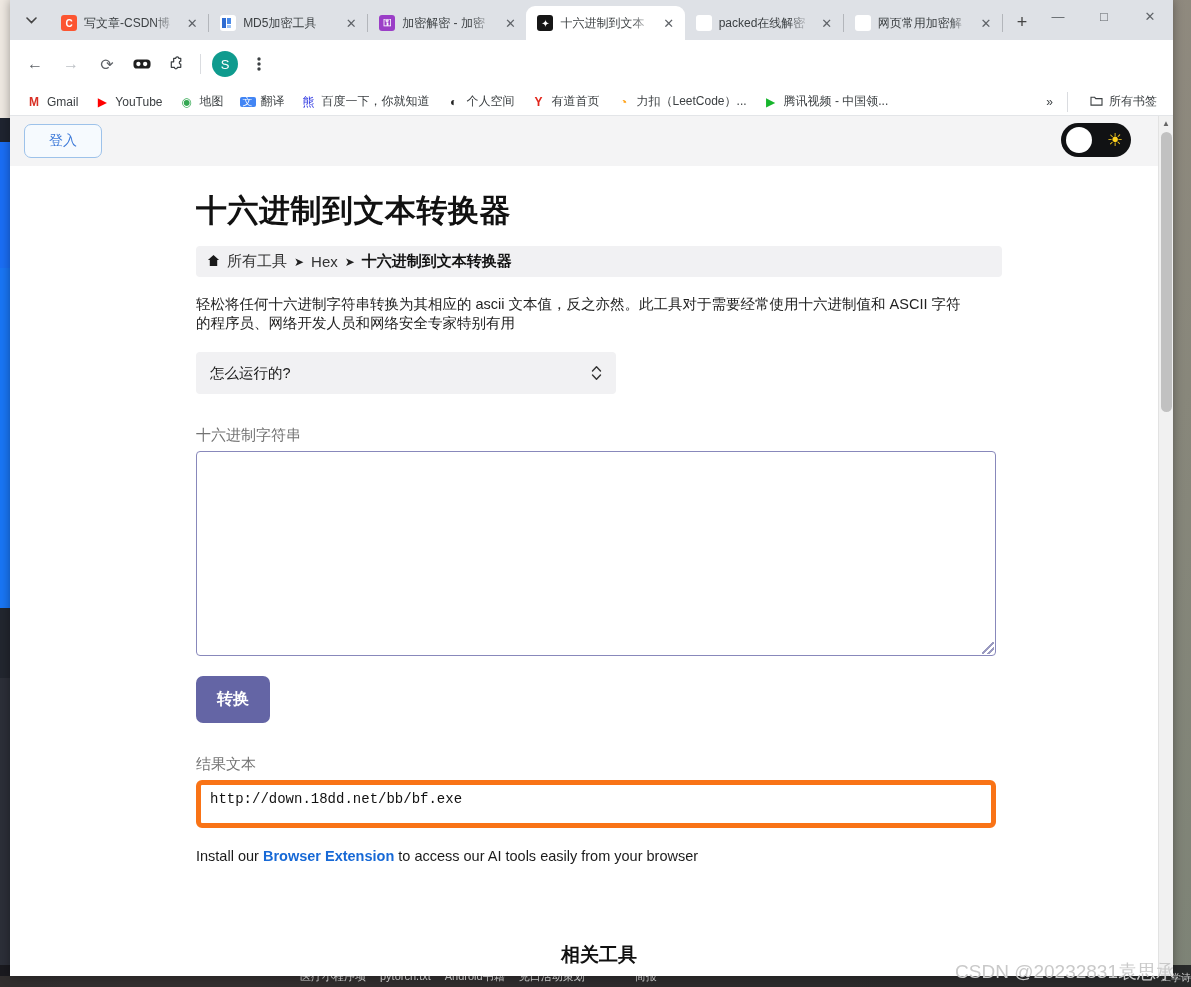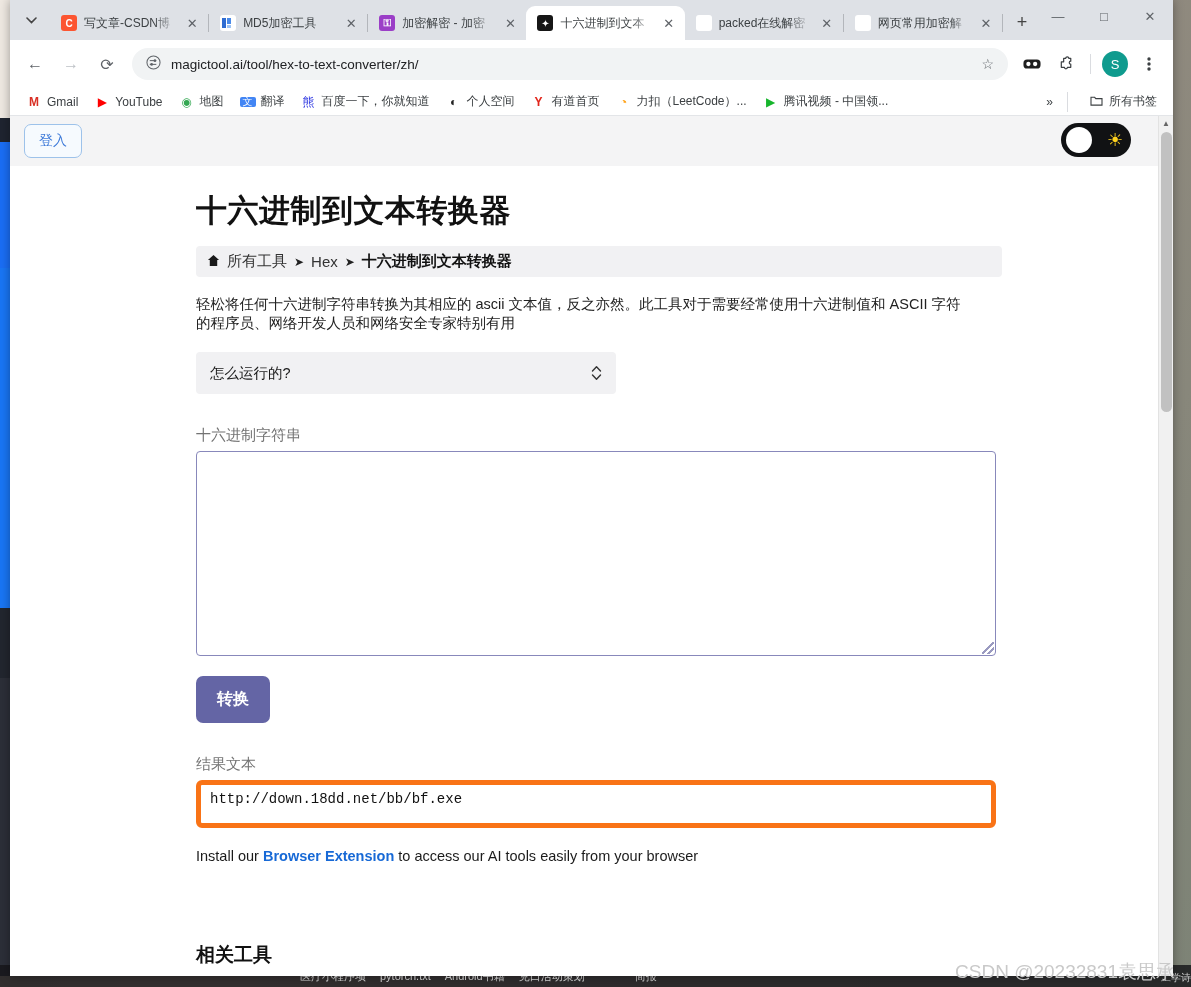--- a/index.html
+++ b/index.html
@@ -157,21 +157,21 @@
     position: relative; height: 860px; background: #ffffff; overflow: hidden;
   }
   .site-header {
     height: 50px; background: #f4f4f5;
     display: flex; align-items: center; padding: 0 14px;
     position: relative;
   }
   .login-btn {
     border: 1px solid #9dc2ea; border-radius: 7px;
     background: #f6fafe; color: #3b78d8;
-    font-size: 14px; padding: 7px 14px;
+    font-size: 14px; padding: 7px 24px;
   }
   .theme-toggle {
     position: absolute; right: 42px; top: 7px;
     width: 70px; height: 34px; border-radius: 17px; background: #111214;
     display: flex; align-items: center; justify-content: space-between;
     padding: 0 5px;
   }
   .knob { width: 26px; height: 26px; border-radius: 50%; background: #ffffff; }
   .sun { color: #ffd21e; font-size: 18px; margin-right: 3px; line-height: 1; }
 
@@ -229,21 +229,21 @@
   .result-box {
     margin-top: 6px; width: 800px; height: 48px;
     border: 5px solid #f97316; border-radius: 6px;
     padding: 6px 9px;
     font-family: "Liberation Mono", "DejaVu Sans Mono", monospace;
     font-size: 14px; color: #111; background: #fff;
   }
   .ext-line { margin-top: 20px; font-size: 14.5px; color: #1b1b1b; }
   .ext-line a { color: #1769d6; font-weight: bold; text-decoration: none; }
   .related-title {
-    margin-top: 78px; font-size: 19px; font-weight: bold; color: #111;
+    margin-top: 78px; font-size: 19px; font-weight: bold; color: #111; text-align: center;
   }
 
   
   .pscroll {
     position: absolute; right: 0; top: 0; width: 15px; height: 860px;
     background: #f1f1f1; border-left: 1px solid #e2e2e2;
   }
   .pscroll .arrow-up {
     height: 15px; display: flex; align-items: center; justify-content: center;
     font-size: 8px; color: #666;
@@ -334,33 +334,20 @@
       <div>□</div>
       <div>✕</div>
     </div>
   </div>
 
   <div class="toolbar">
     <div class="nav-btn">←</div>
     <div class="nav-btn disabled">→</div>
     <div class="nav-btn">⟳</div>
 
-    <div class="omnibox">
-      <span>
-        <svg width="15" height="15" viewBox="0 0 16 16">
-          <circle cx="8" cy="8" r="7" fill="none" stroke="#5f6368" stroke-width="1.1"></circle>
-          <line x1="4" y1="6" x2="11" y2="6" stroke="#5f6368" stroke-width="1.1"></line>
-          <line x1="4" y1="10" x2="11" y2="10" stroke="#5f6368" stroke-width="1.1"></line>
-          <circle cx="9.5" cy="6" r="1.4" fill="#5f6368"></circle>
-          <circle cx="6" cy="10" r="1.4" fill="#5f6368"></circle>
-        </svg>
-      </span>
-      <span title="搜索或输入网址">magictool.ai/tool/hex-to-text-converter/zh/</span>
-      <span class="omni-star">☆</span>
-    </div>
 
     <div class="tb-icon">
       <svg width="18" height="12" viewBox="0 0 20 12">
         <rect x="0.5" y="1" width="19" height="10" rx="4" fill="#1f1f1f"></rect>
         <circle cx="6" cy="6" r="2.4" fill="#fff"></circle>
         <circle cx="13.5" cy="6" r="2.4" fill="#fff"></circle>
       </svg>
     </div>
     <div class="tb-icon">
       <svg width="17" height="17" viewBox="0 0 18 18">

